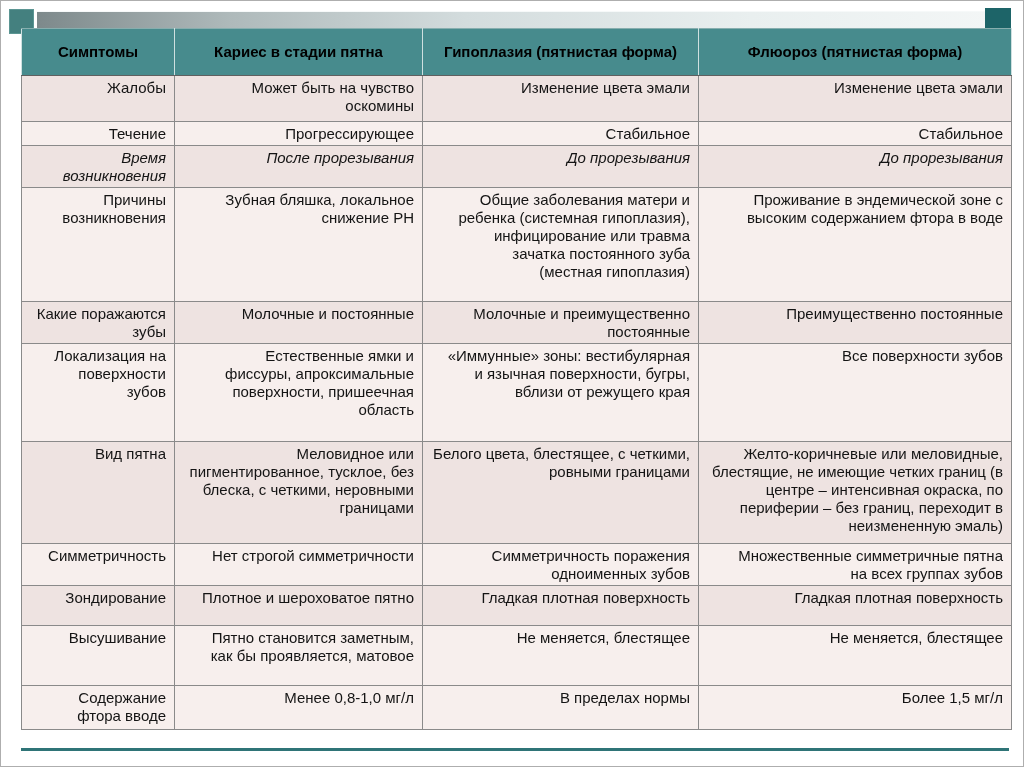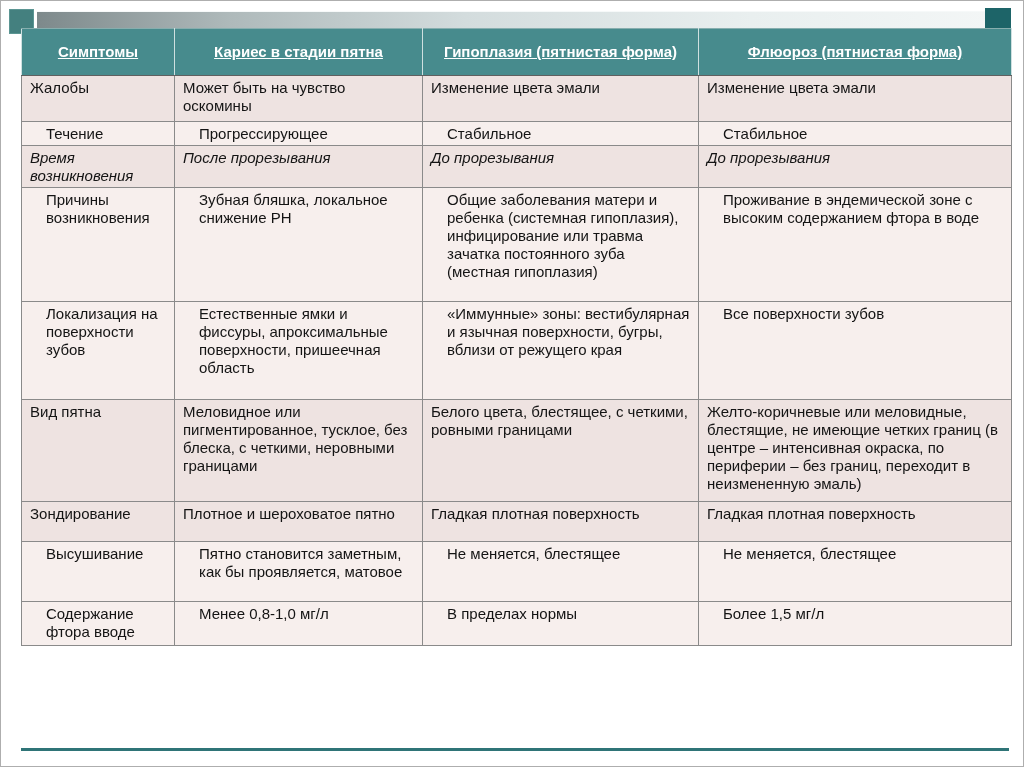--- a/index.html
+++ b/index.html
@@ -35,30 +35,29 @@
     position: absolute; left: 20px; top: 747px; width: 988px; height: 3px;
     background: var(--accent-teal, #2f7477);
   }
   table.cmp {
     position: absolute; left: 20px; top: 27px; width: 990px;
     border-collapse: collapse; table-layout: fixed;
     font-size: 15px; line-height: 18px; color: #141414;
   }
   .cmp th {
     background: var(--header-bg, #478b8d);
-    color: #ffffff; font-weight: bold;
+    color: #000000; font-weight: bold;
     text-align: center; vertical-align: middle;
     height: 30px; padding: 14px 6px;
     border: 1px solid #cfe0e0;
     border-bottom: 1px solid #606060;
     border-top: 1px solid #87aeae;
-    text-decoration: underline;
   }
   .cmp td {
-    vertical-align: top; text-align: left;
+    vertical-align: top; text-align: right;
     padding: 3px 8px 2px 8px;
     border: 1px solid #8a8a8a;
   }
   .cmp tr.odd td  { background: var(--row-odd,  #eee3e1); }
   .cmp tr.even td { background: var(--row-even, #f7efed); padding-left: 24px; }
 </style>
 </head>
 <body>
 
 <div class="slide">
@@ -100,31 +99,43 @@
           <td>После прорезывания</td>
           <td>До прорезывания</td>
           <td>До прорезывания</td>
         </tr>
         <tr class="even" style="height: 114px;">
           <td>Причины возникновения</td>
           <td>Зубная бляшка, локальное снижение PH</td>
           <td>Общие заболевания матери и ребенка (системная гипоплазия), инфицирование или травма зачатка постоянного зуба (местная гипоплазия)</td>
           <td>Проживание в эндемической зоне с высоким содержанием фтора в воде</td>
         </tr>
+        <tr class="odd" style="height: 40px;">
+          <td>Какие поражаются зубы</td>
+          <td>Молочные и постоянные</td>
+          <td>Молочные и преимущественно постоянные</td>
+          <td>Преимущественно постоянные</td>
+        </tr>
         <tr class="even" style="height: 98px;">
           <td>Локализация на поверхности зубов</td>
           <td>Естественные ямки и фиссуры, апроксимальные поверхности, пришеечная область</td>
           <td>«Иммунные» зоны: вестибулярная и язычная поверхности, бугры, вблизи от режущего края</td>
           <td>Все поверхности зубов</td>
         </tr>
         <tr class="odd" style="height: 102px;">
           <td>Вид пятна</td>
           <td>Меловидное или пигментированное, тусклое, без блеска, с четкими, неровными границами</td>
           <td>Белого цвета, блестящее, с четкими, ровными границами</td>
           <td>Желто-коричневые или меловидные, блестящие, не имеющие четких границ (в центре – интенсивная окраска, по периферии – без границ, переходит в неизмененную эмаль)</td>
+        </tr>
+        <tr class="even" style="height: 42px;">
+          <td>Симметричность</td>
+          <td>Нет строгой симметричности</td>
+          <td>Симметричность поражения одноименных зубов</td>
+          <td>Множественные симметричные пятна на всех группах зубов</td>
         </tr>
         <tr class="odd" style="height: 40px;">
           <td>Зондирование</td>
           <td>Плотное и шероховатое пятно</td>
           <td>Гладкая плотная поверхность</td>
           <td>Гладкая плотная поверхность</td>
         </tr>
         <tr class="even" style="height: 60px; margin-left: 25px;">
           <td>Высушивание</td>
           <td>Пятно становится заметным, как бы проявляется, матовое</td>

